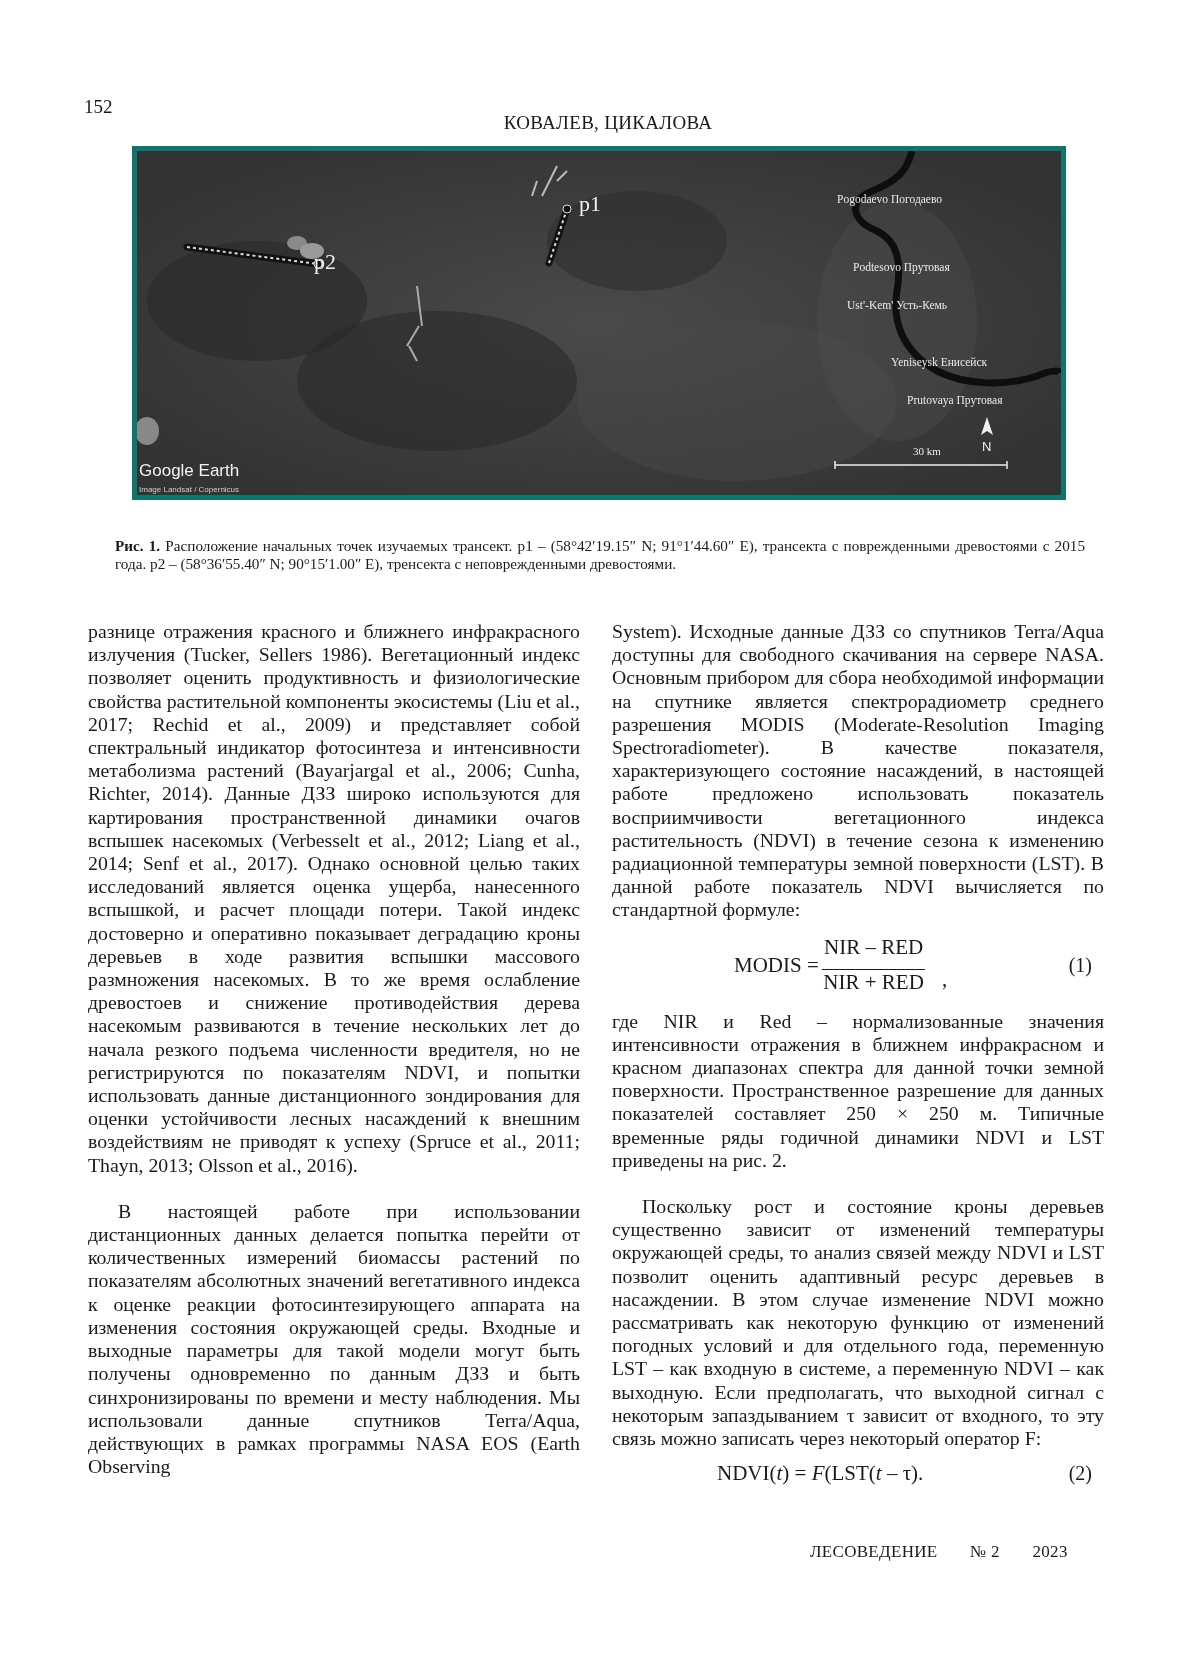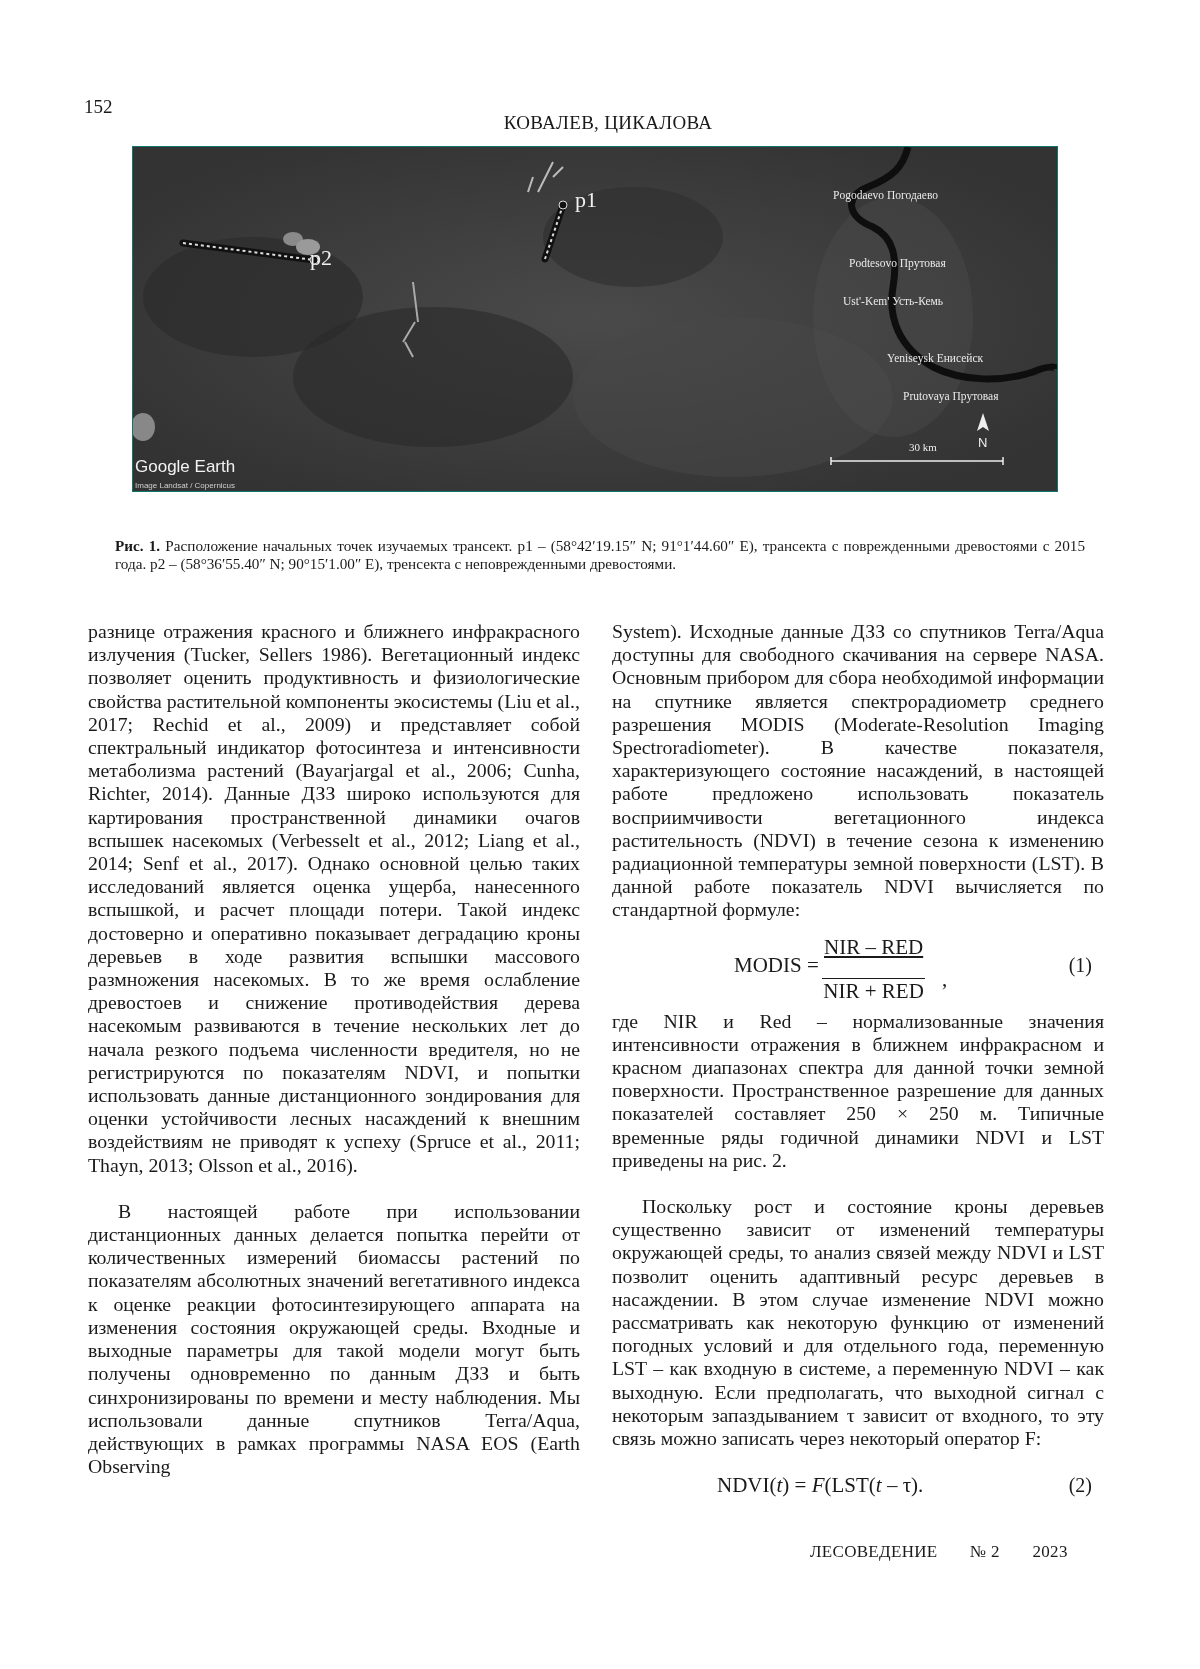--- a/index.html
+++ b/index.html
@@ -3,21 +3,21 @@
 <meta charset="utf-8">
 <style>
   html, body { margin: 0; padding: 0; background: #ffffff; }
   body { width: 1200px; height: 1669px; position: relative; overflow: hidden;
          font-family: "Liberation Serif", "DejaVu Serif", serif; color: #1a1a1a; }
   .header { position: absolute; top: 96px; left: 84px; right: 84px; height: 24px; font-size: 19px; }
   .page-num { position: absolute; left: 0; top: 0; }
   .running-title { position: absolute; left: 16px; right: 0; text-align: center; top: 0; letter-spacing: 0.3px; margin-top: 16px; }
 
   .map { position: absolute; left: 132px; top: 146px; width: 924px; height: 344px;
-         background: #c2410c; overflow: hidden; border: 1px solid #0f766e; }
+         background: #c2410c; overflow: hidden; border: 5px solid #0f766e; }
   .map svg { position: absolute; left: 0; top: 0; }
   .map-label { position: absolute; color: #eaeaea; font-size: 11.5px; white-space: nowrap; }
   .pt-label { position: absolute; color: #f0f0f0; font-size: 22px; }
   .ge-logo { position: absolute; left: 2px; bottom: 14px; color: #f2f2f2; font-family: "Liberation Sans", sans-serif; font-size: 17px; }
   .ge-credit { position: absolute; left: 2px; bottom: 1px; color: #cfcfcf; font-family: "Liberation Sans", sans-serif; font-size: 8px; }
   .scale-label { position: absolute; color: #eee; font-size: 11px; margin-left: 8px; }
   .north-label { position: absolute; color: #eee; font-size: 13px; font-family: "Liberation Sans", sans-serif; }
 
   .caption { position: absolute; left: 115px; top: 537px; width: 970px; font-size: 15.2px; line-height: 18px; text-align: justify; }
   .caption b { font-weight: bold; }
@@ -25,26 +25,26 @@
   .col { position: absolute; top: 620px; width: 492px; font-size: 19.8px; line-height: 23.2px; text-align: justify; }
   .col-left { left: 76px; margin-left: 12px; }
   .col-right { left: 612px; }
   .col p { margin: 0; }
   .col p.indent { text-indent: 30px; }
   .gap { height: 23px; }
 
   .formula { position: relative; height: 70px; margin: 10px 0 8px; }
   .f1-lhs { position: absolute; left: 122px; top: 22px; font-size: 21px; }
   .frac { position: absolute; left: 210px; top: 4px; text-align: center; font-size: 21px; }
-  .frac .num { display: block; border-bottom: 1.5px solid #1a1a1a; padding: 0 2px 19px; text-decoration: underline; }
+  .frac .num { display: block; border-bottom: 1.5px solid #1a1a1a; padding: 0 2px 10px; }
   .frac .den { display: block; padding-top: 1px; }
   .comma { position: absolute; left: 330px; top: 36px; font-size: 21px; }
   .eqnum { position: absolute; right: 12px; top: 22px; font-size: 20px; }
 
-  .formula2 { position: relative; height: 40px; margin-top: 18px; }
+  .formula2 { position: relative; height: 40px; margin-top: 6px; }
   .f2-body { position: absolute; left: 105px; top: 6px; font-size: 21px; }
   .f2-body i { font-style: italic; }
 
   .footer { position: absolute; top: 1542px; left: 810px; font-size: 17px; letter-spacing: 0.3px; }
   .footer span { margin-right: 28px; }
 </style>
 </head>
 <body>
 
 <div class="header">

